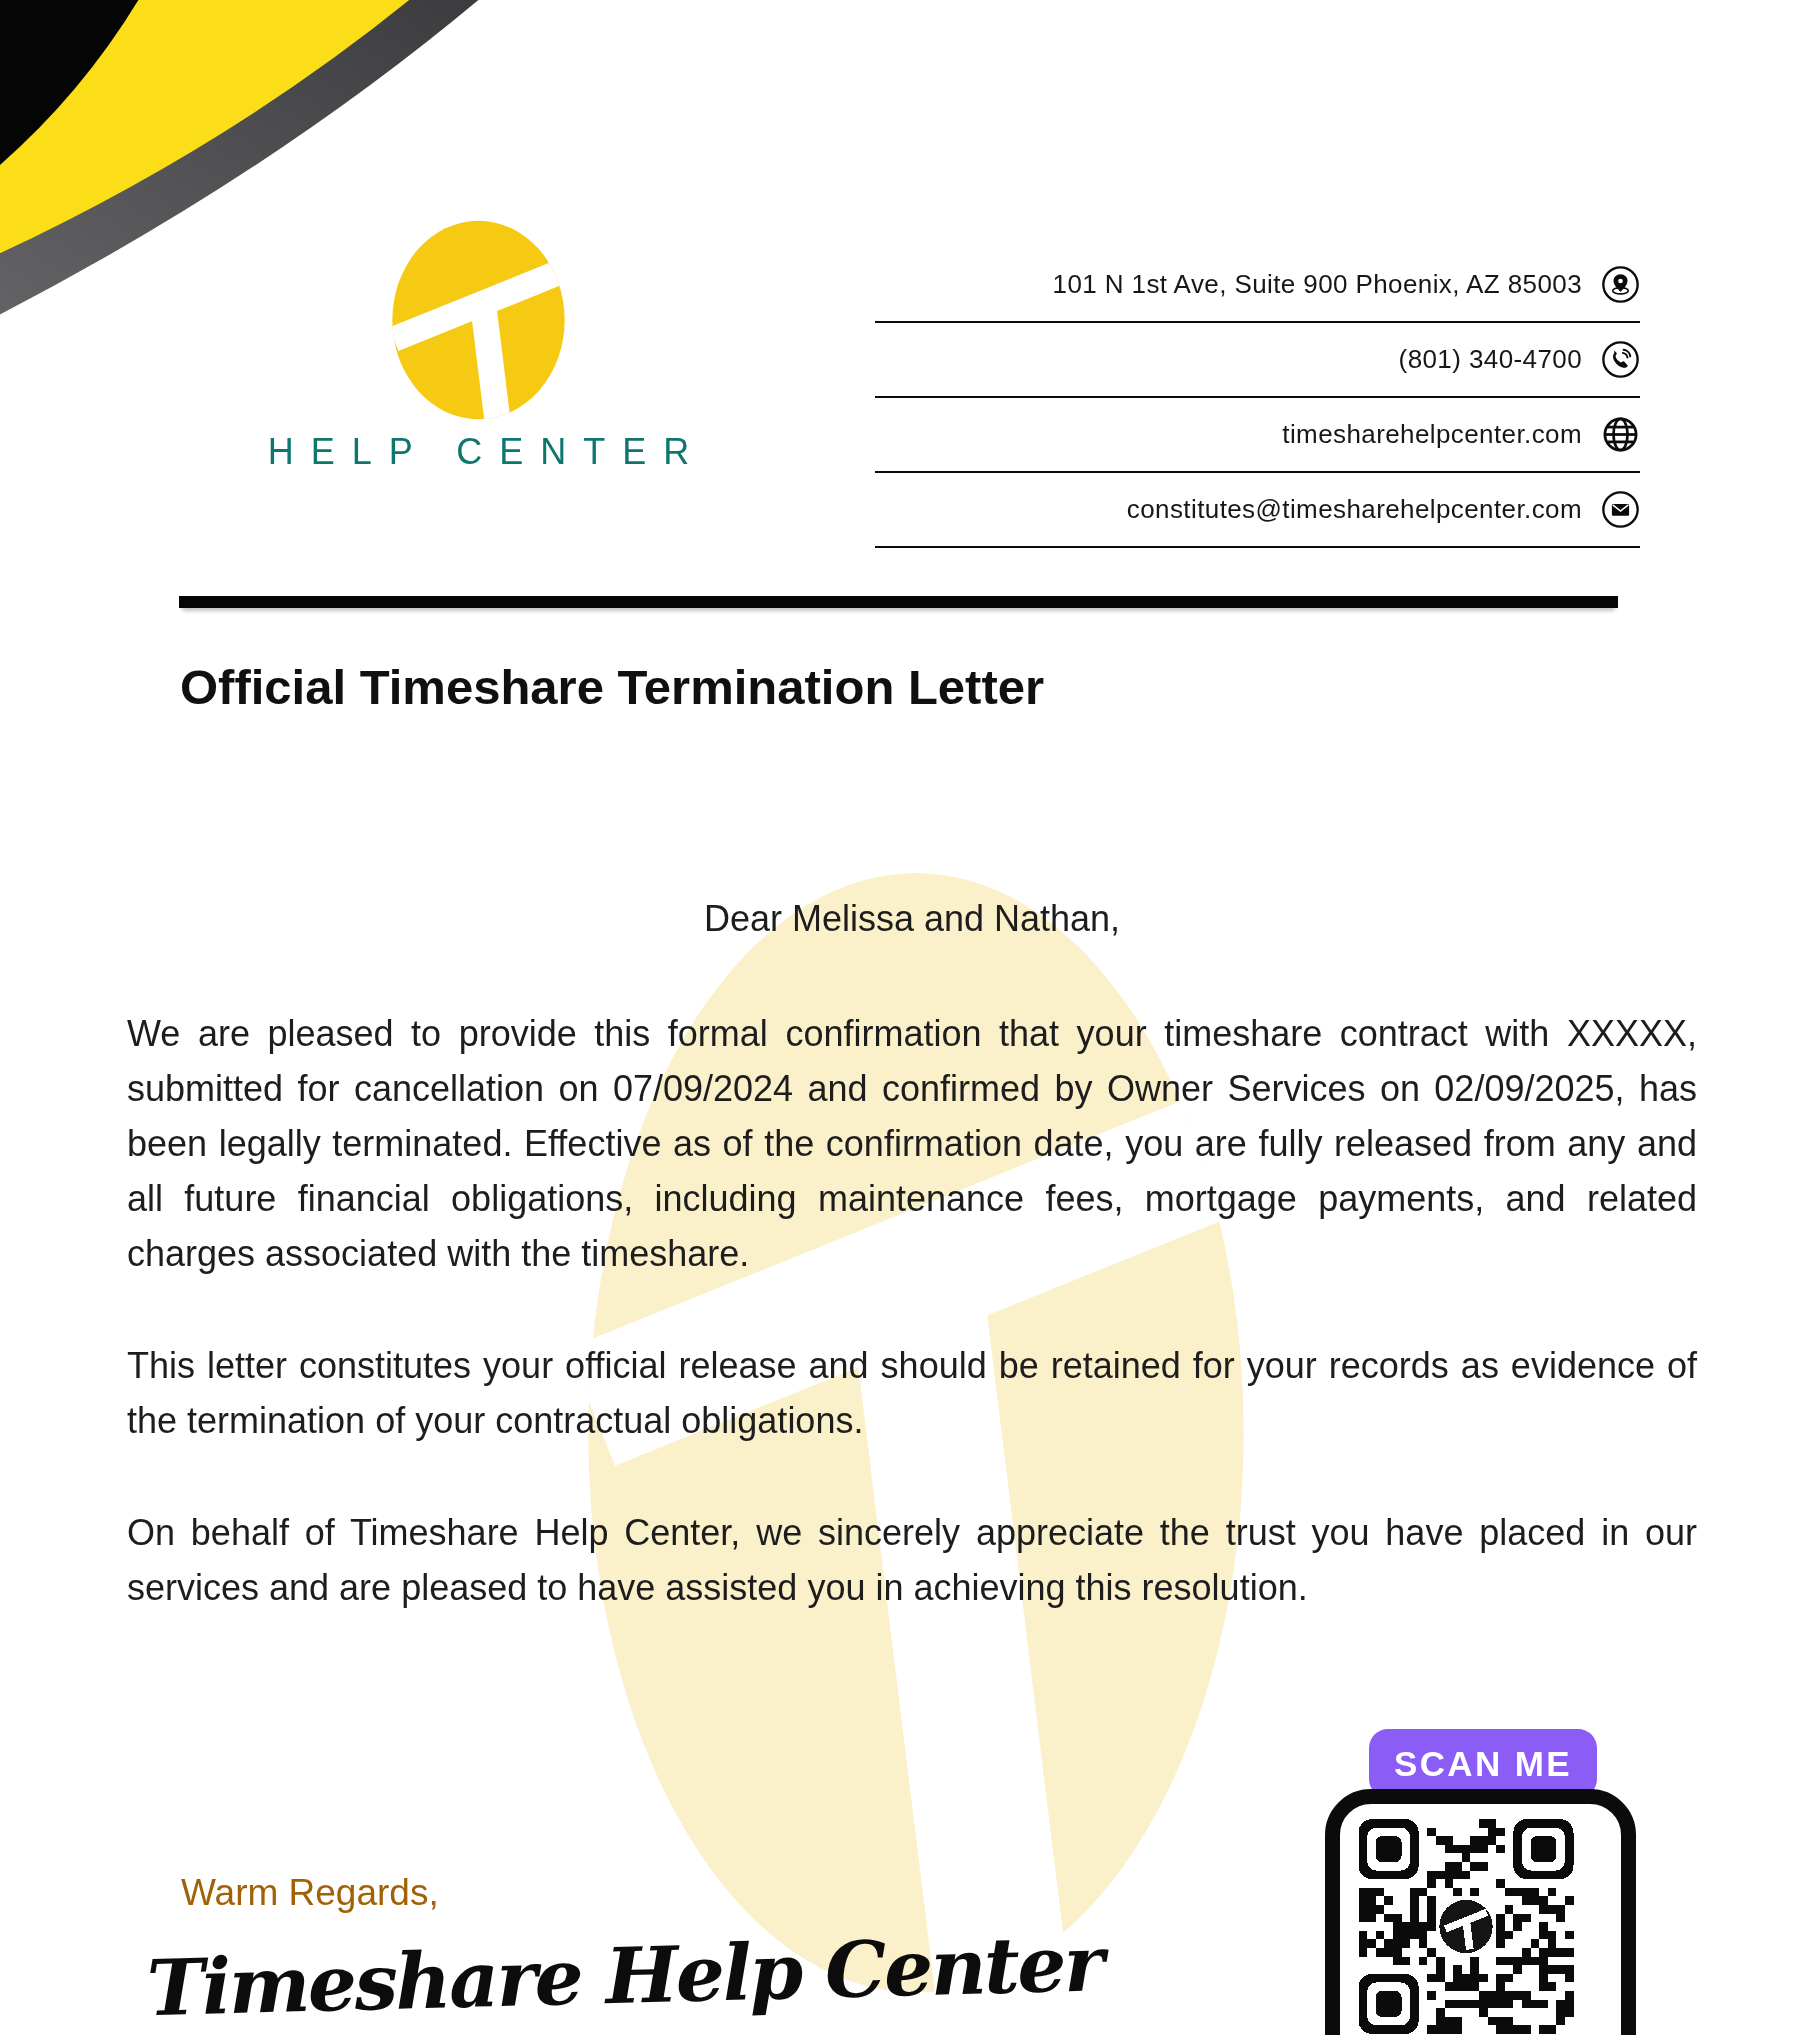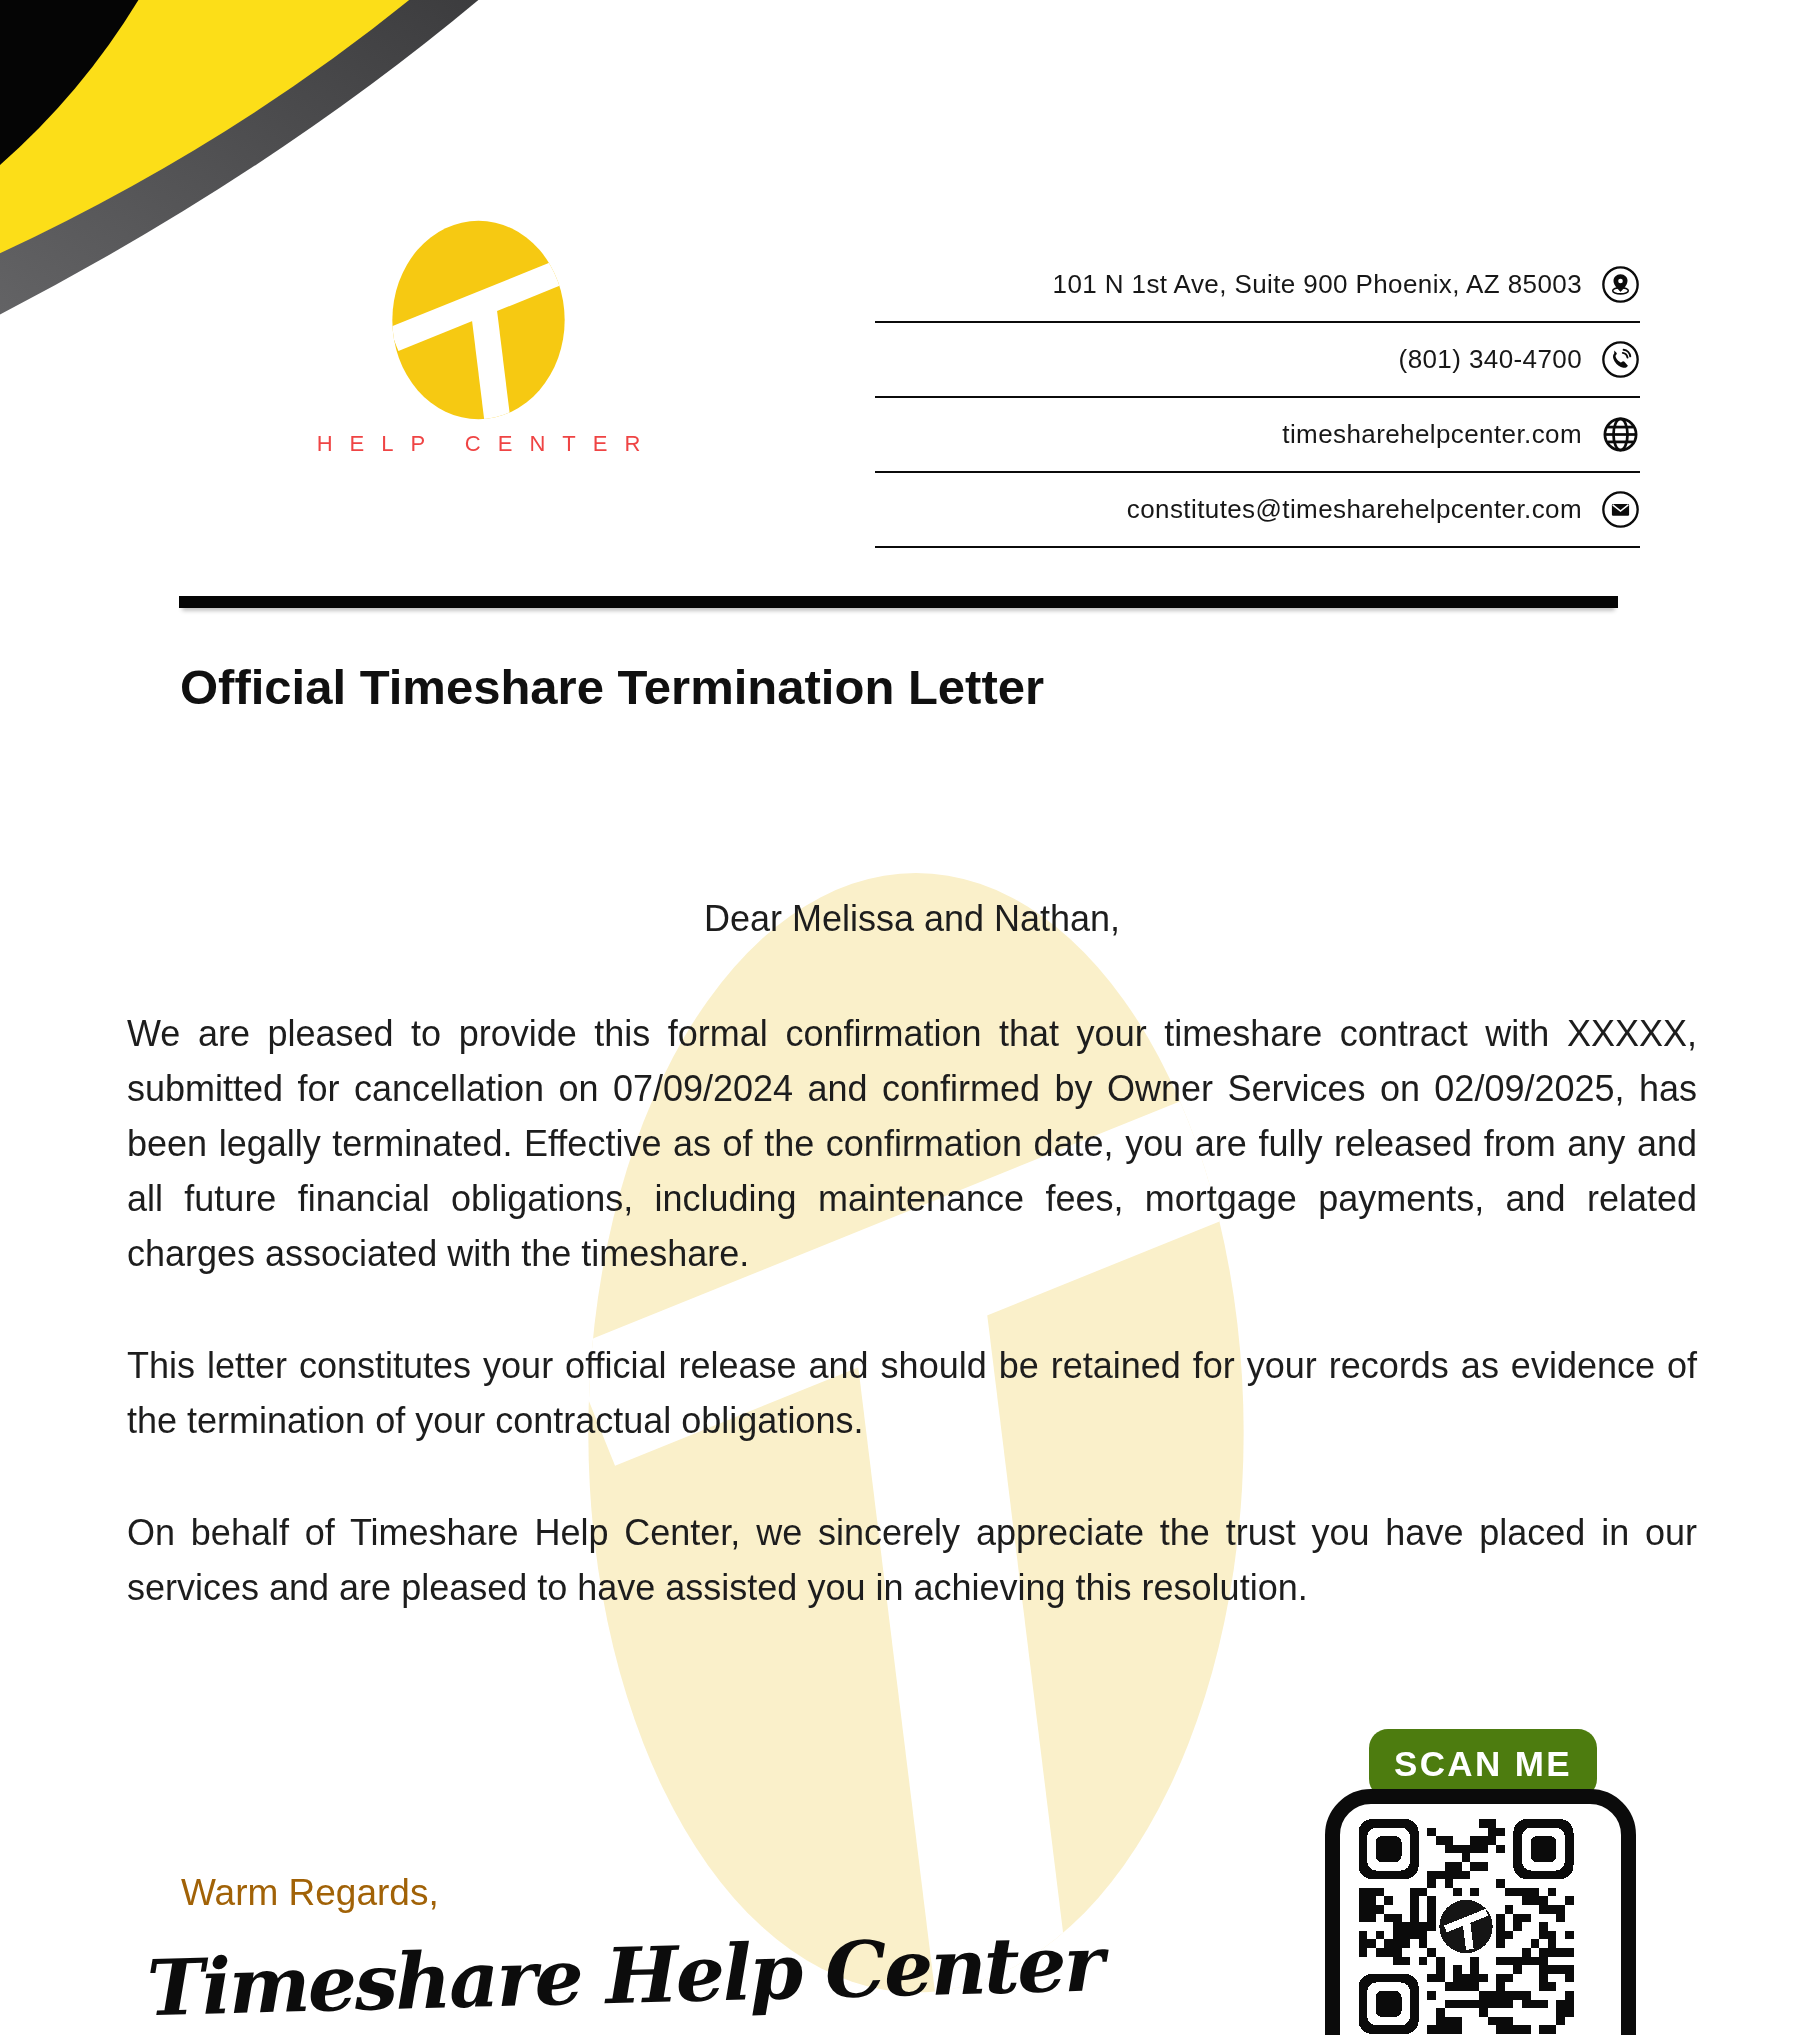--- a/index.html
+++ b/index.html
@@ -14,21 +14,21 @@
   
   .watermark{position:absolute;left:0;top:0;pointer-events:none;}
   
   .logo-block{position:absolute;left:216px;top:220px;width:525px;text-align:center;}
   .logo-mark{margin:0 auto;}
   .logo-name{
     margin-top:16.3px;font-size:70px;font-weight:700;color:#161616;
     letter-spacing:10.6px;white-space:nowrap;text-indent:10.6px;
   }
   .logo-tagline{
-    margin-top:11.4px;font-size:22px;font-weight:500;color:#ef4444;
+    margin-top:11.4px;font-size:36px;font-weight:500;color:#0f766e;
     letter-spacing:17px;white-space:nowrap;text-indent:17px;
   }
   .contact{position:absolute;left:875px;top:248px;width:765px;}
   .contact-row{
     height:73px;display:flex;align-items:center;justify-content:flex-end;
     gap:19px;border-bottom:2.8px solid #0b0b0b;
   }
   .contact-text{font-size:26px;color:#171717;letter-spacing:0.4px;white-space:nowrap;}
   .contact-icon{width:39px;height:39px;flex:0 0 auto;}
   .rule-heavy{
@@ -50,21 +50,21 @@
   .closing{position:absolute;left:181px;top:1872px;font-size:37px;color:#a16207;}
   .signature{
     position:absolute;left:147px;top:1934px;width:700px;
     font-family:"DejaVu Serif","Liberation Serif",serif;font-style:italic;font-weight:700;
     font-size:77px;color:#0c0c0c;letter-spacing:-2.4px;transform:rotate(-1.5deg);
     white-space:nowrap;
   }
   
   .qr-tab{
     position:absolute;left:1369px;top:1729px;width:228px;height:69px;
-    background:#4d7c0f;border-radius:19px;display:flex;align-items:center;justify-content:center;
+    background:#8b5cf6;border-radius:19px;display:flex;align-items:center;justify-content:center;
   }
   .qr-tab-label{color:#ffffff;font-size:35px;font-weight:800;letter-spacing:2.4px;}
   .qr-box{
     position:absolute;left:1325px;top:1789px;width:281px;height:274px;
     background:#ffffff;border:15.5px solid #0b0b0b;border-radius:46px;
   }
   .qr-pattern{position:absolute;left:1356px;top:1819px;}
 </style>
 </head>
 <body>

